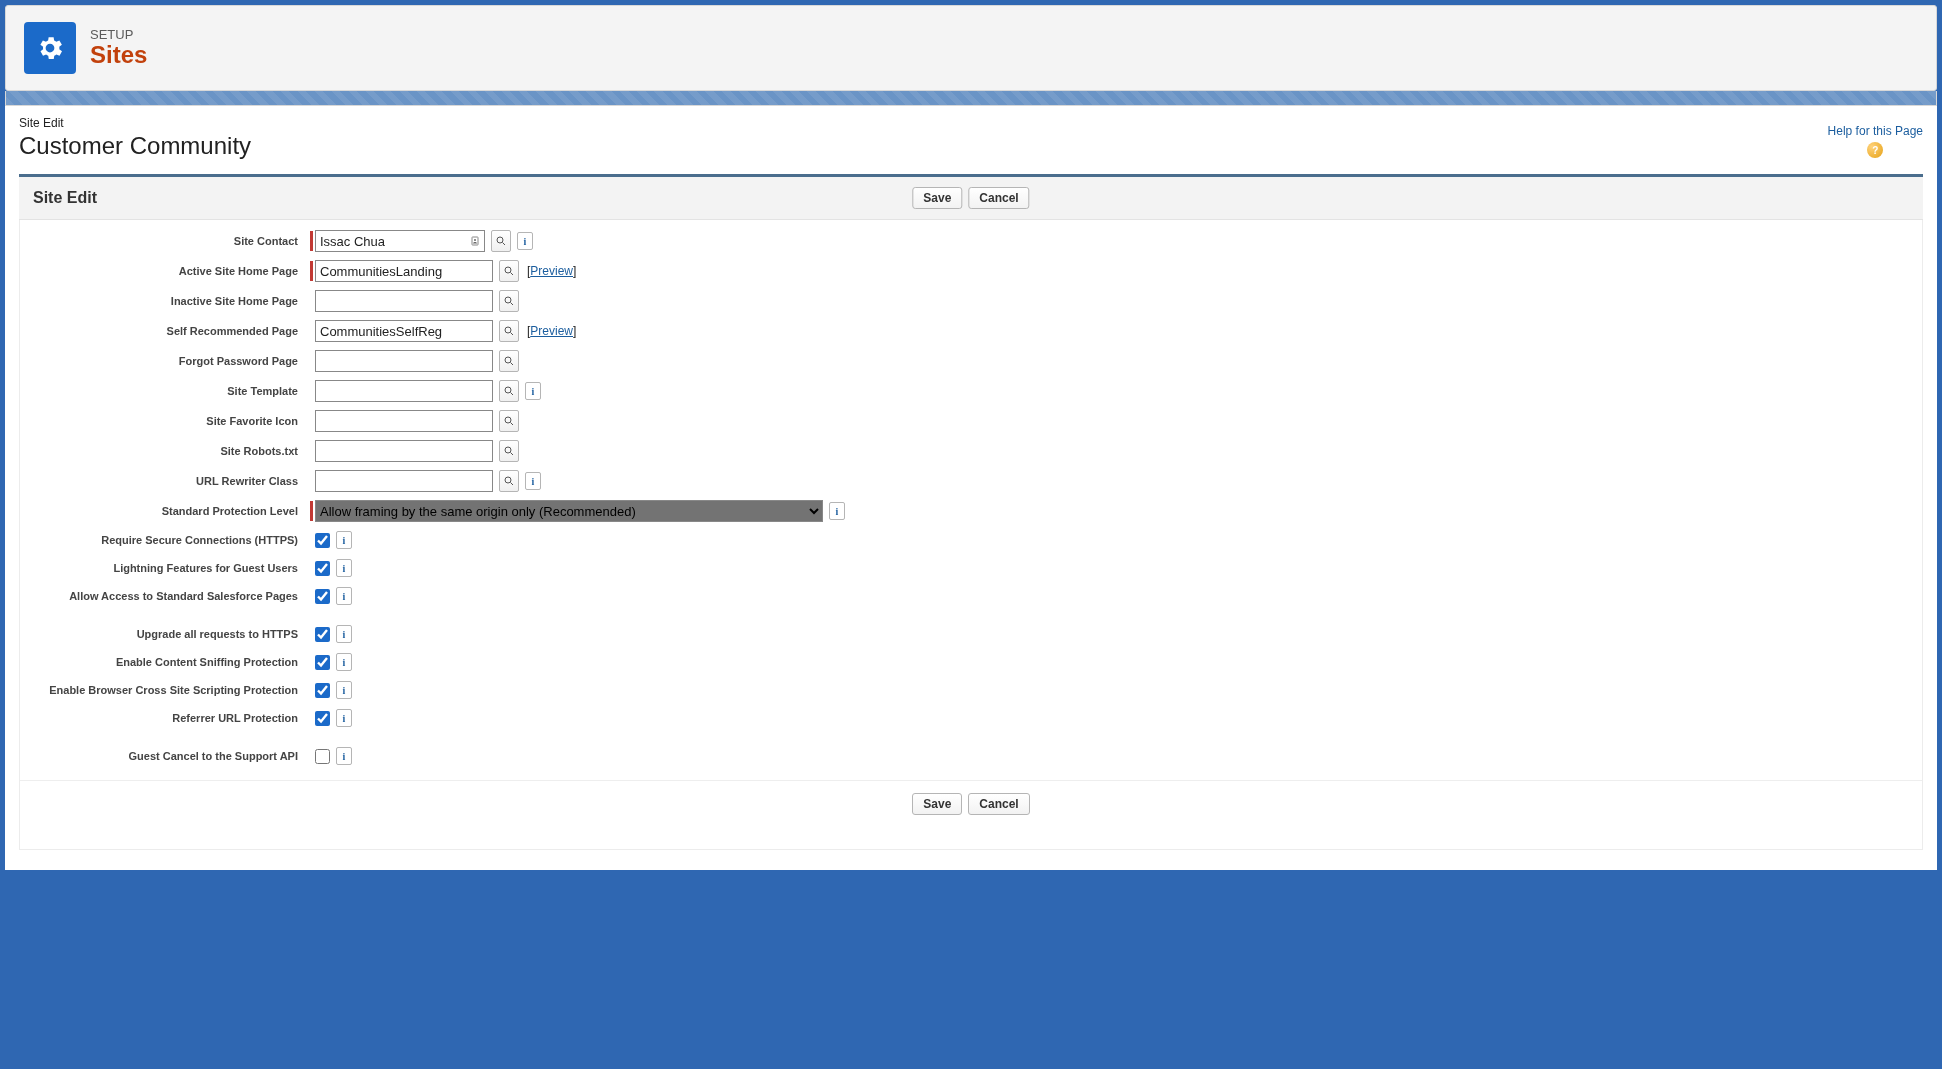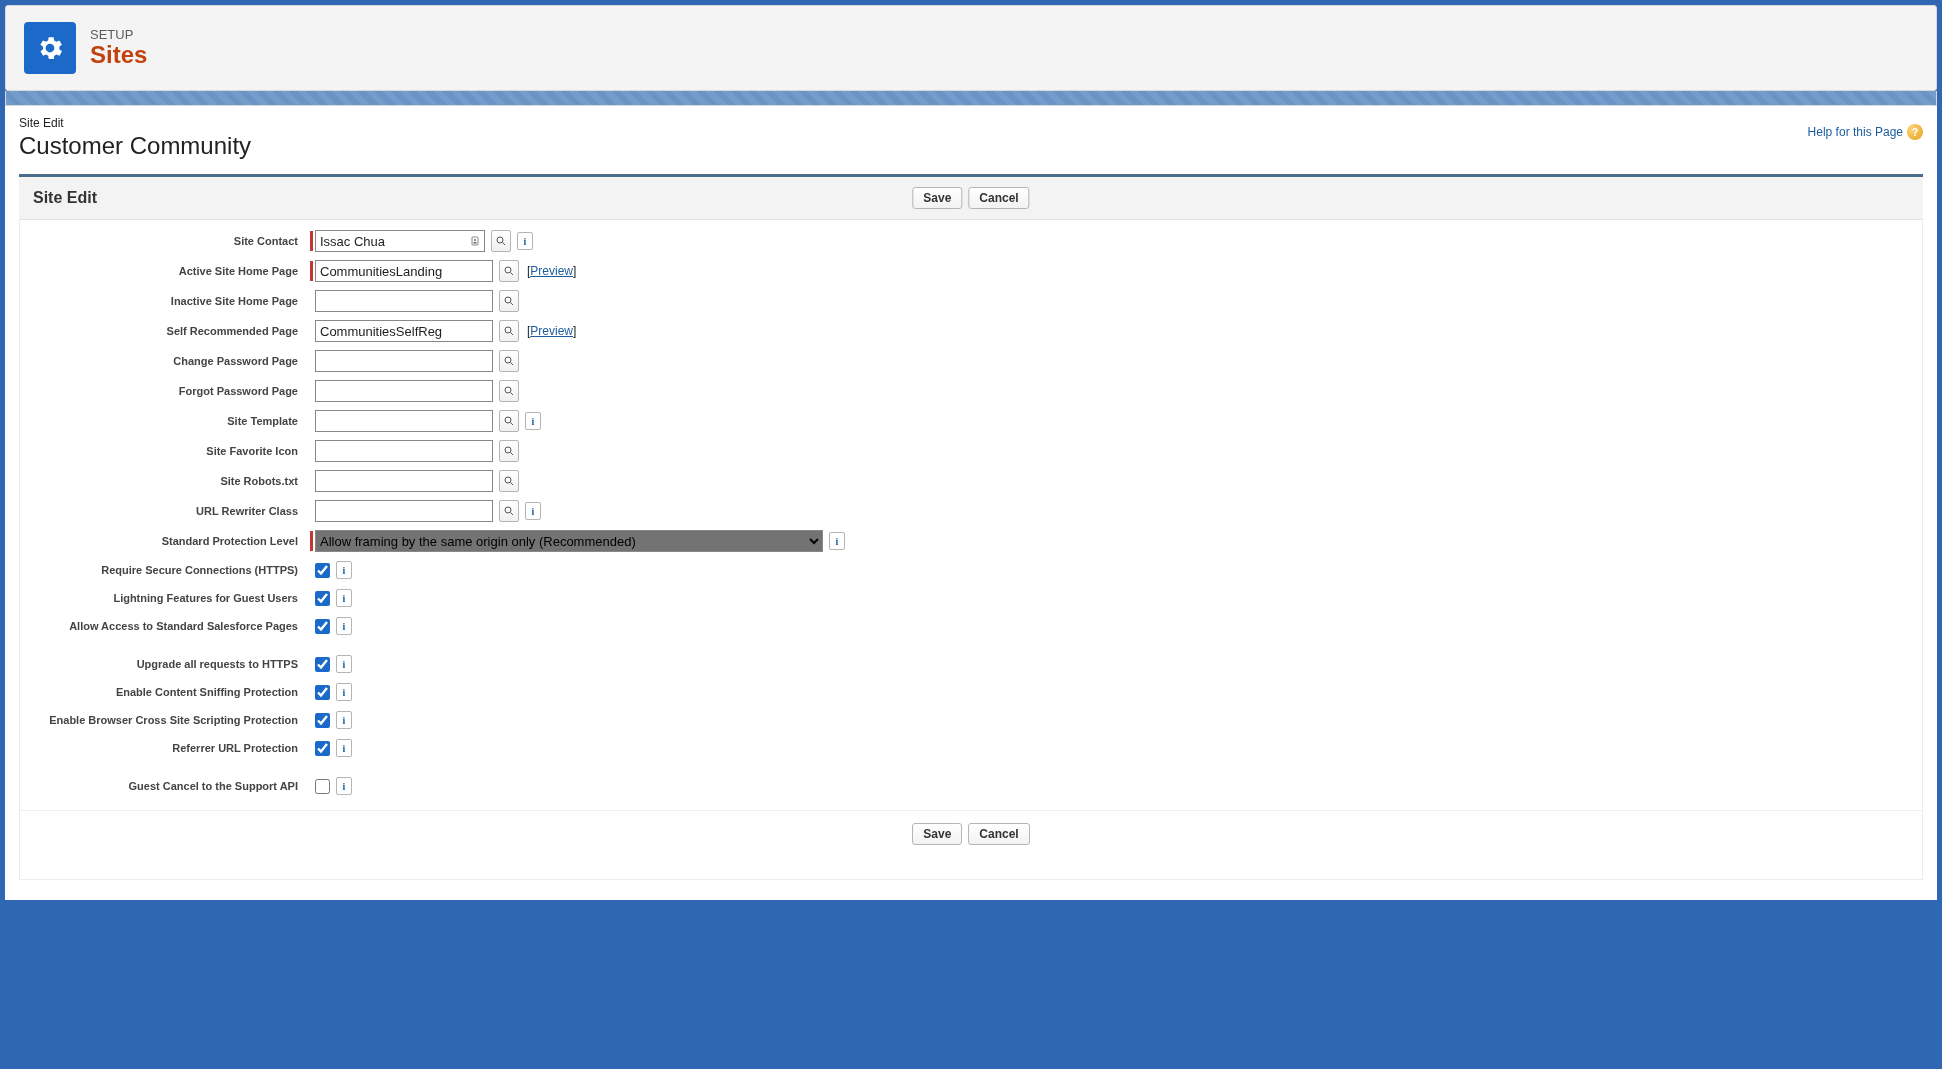--- a/index.html
+++ b/index.html
@@ -58,20 +58,21 @@
   .page-top-left .crumb { font-size: 12px; color: #222; }
   .page-top-left .page-name { font-size: 24px; font-weight: normal; color: #222; margin-top: 2px; }
   .help-link {
     color: #1b5d9e;
     font-size: 12px;
     display: inline-flex;
     align-items: center;
     gap: 4px;
     cursor: pointer;
     margin-top: 8px;
+    flex-direction: column;
   }
   .help-badge {
     width: 16px;
     height: 16px;
     border-radius: 50%;
     background: radial-gradient(circle at 30% 30%, #ffd27a, #e6a217);
     color: #fff;
     font-weight: bold;
     font-size: 10px;
     display: inline-flex;
@@ -319,31 +320,20 @@
         <input class="sf-input" value="CommunitiesSelfReg" style="">
         <span class="icon-btn">
           <svg viewBox="0 0 24 24" fill="none" stroke="#555" stroke-width="2">
               <circle cx="10" cy="10" r="6"></circle>
               <line x1="15" y1="15" x2="20" y2="20"></line>
             </svg>
         </span>
         <span class="preview-link">Preview</span>
       </div>
 
-      <div class="form-row">
-        <div class="form-label">Change Password Page</div>
-        <span class="req-bar hidden"></span>
-        <input class="sf-input" value="" style="">
-        <span class="icon-btn">
-          <svg viewBox="0 0 24 24" fill="none" stroke="#555" stroke-width="2">
-              <circle cx="10" cy="10" r="6"></circle>
-              <line x1="15" y1="15" x2="20" y2="20"></line>
-            </svg>
-        </span>
-      </div>
 
       <div class="form-row">
         <div class="form-label">Forgot Password Page</div>
         <span class="req-bar hidden"></span>
         <input class="sf-input" value="" style="">
         <span class="icon-btn">
           <svg viewBox="0 0 24 24" fill="none" stroke="#555" stroke-width="2">
               <circle cx="10" cy="10" r="6"></circle>
               <line x1="15" y1="15" x2="20" y2="20"></line>
             </svg>

